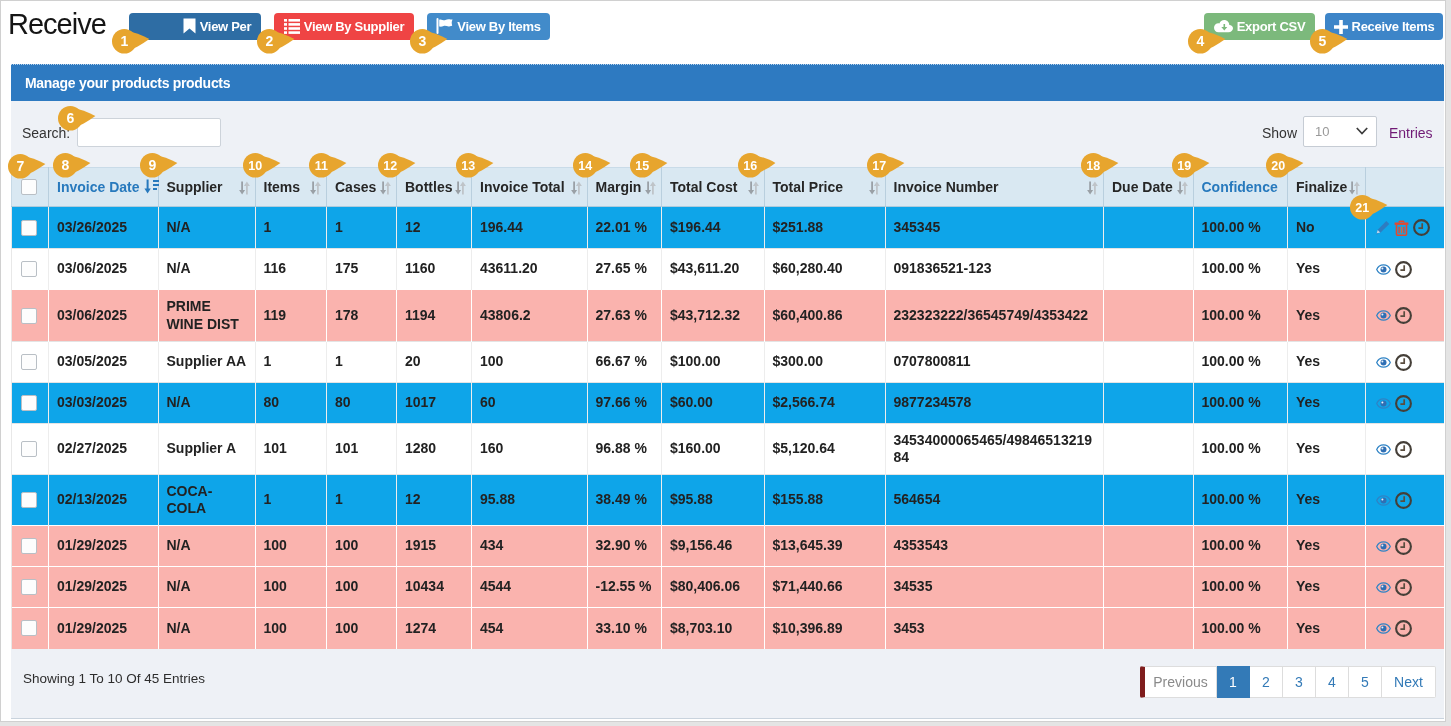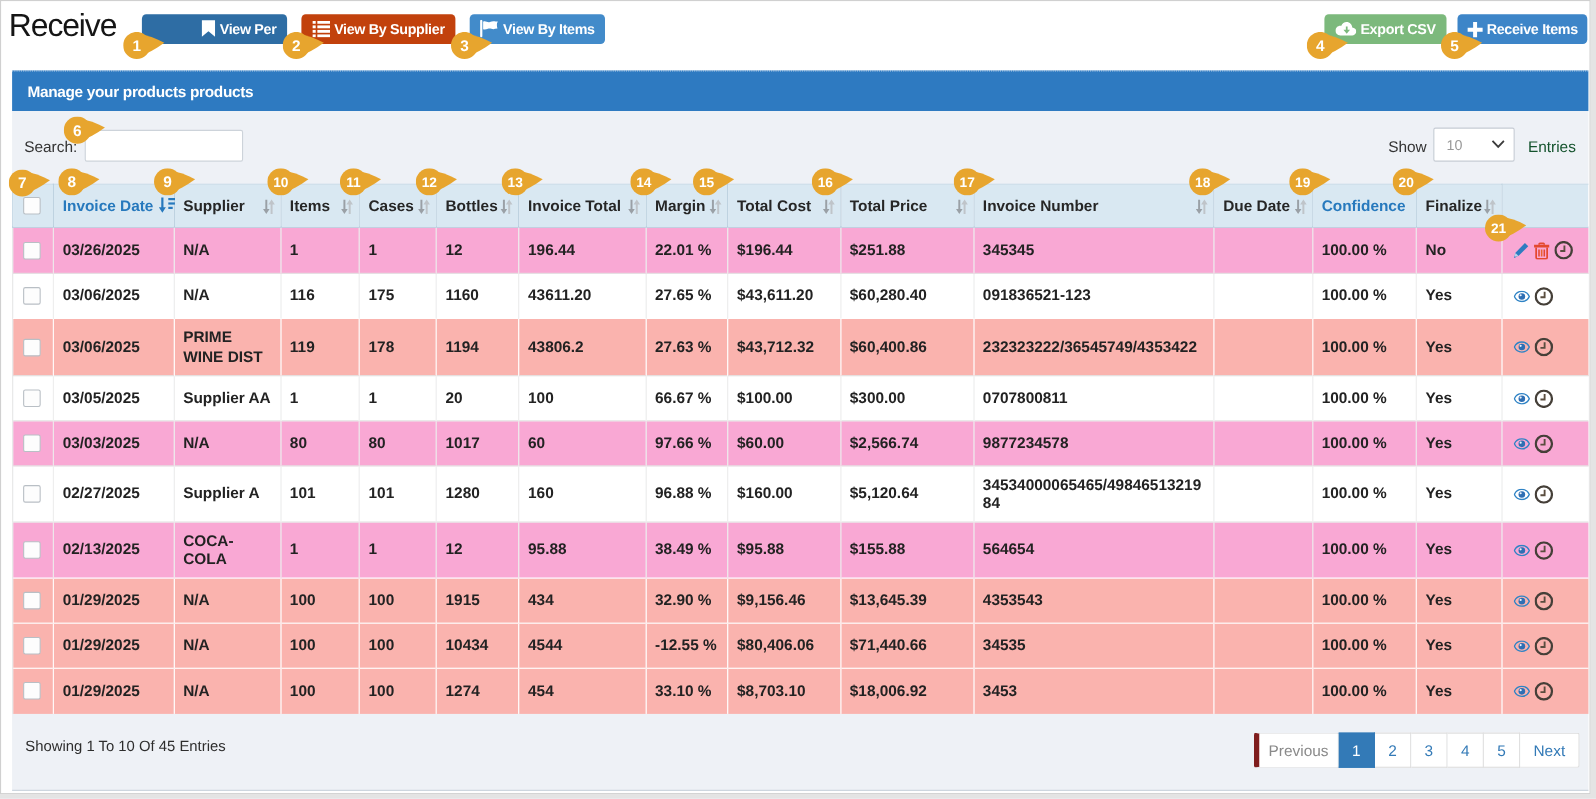--- a/index.html
+++ b/index.html
@@ -3,40 +3,40 @@
 <meta charset="utf-8">
 <style>
 * { margin:0; padding:0; box-sizing:border-box; }
 html,body { width:1451px; height:726px; overflow:hidden; }
 body { background:#e4e4e4; font-family:"Liberation Sans",sans-serif; }
 .page { position:absolute; left:0; top:0; width:1446px; height:722px; background:#fff; border:1px solid #d0d0d0; }
 h1.title { position:absolute; left:7px; top:9px; font-size:29px; font-weight:400; color:#151515; letter-spacing:-1px; line-height:29px;text-align:right; }
 .btn { position:absolute; top:12px; height:27px; border-radius:4px; color:#fff; font-size:13px; font-weight:700; text-align:center; line-height:27px; letter-spacing:-0.3px; }
 .btn svg { vertical-align:-3px; margin-right:4px; }
 #b1 { left:128px; width:132px; background:#2e6da4;padding-left:44px; }
-#b2 { left:273px; width:140px; background:#c2410c; }
+#b2 { left:273px; width:140px; background:#ef4444; }
 #b3 { left:426px; width:123px; background:#428bca; }
 #b4 { left:1203px; width:111px; background:#7cb97c; }
 #b5 { left:1324px; width:118px; background:#3d85c8; }
 .panel-h { position:absolute; left:10px; top:63px; width:1433px; height:37px; background:#2e7ac1; border-top:1px dotted rgba(255,255,255,0.65); color:#fff; font-size:14px; font-weight:700; letter-spacing:-0.3px; line-height:36px; padding-left:14px; }
 .panel-b { position:absolute; left:10px; top:100px; width:1433px; height:618px; background:#eef1f6; border-bottom:1px solid #c9d3dd; }
 .search-lbl { position:absolute; left:21px; top:124px; font-size:14px; color:#333; }
 .search-in { position:absolute; left:76px; top:117px; width:144px; height:29px; background:#fff; border:1px solid #cdd3da; border-radius:2px; }
 .show-lbl { position:absolute; left:1261px; top:124px; font-size:14px; color:#333; }
-.entries-lbl { position:absolute; left:1388px; top:124px; font-size:14px; color:#14532d; }
+.entries-lbl { position:absolute; left:1388px; top:124px; font-size:14px; color:#701a75; }
 .show-sel { position:absolute; left:1302px; top:115px; width:74px; height:31px; background:#fff; border:1px solid #c6ccd4; border-radius:2px; font-size:13px; color:#999; line-height:29px; padding-left:11px; }
 .show-sel svg { position:absolute; right:8px; top:10px; }
 table.dt { position:absolute; left:10px; top:166px; width:1432px; border-collapse:collapse; table-layout:fixed; }
 table.dt th { position:relative; white-space:nowrap; background:#d9e8f2; border-right:1px solid #b9cfde; border-top:1px solid #c9dbe8; border-bottom:1px solid #aecbdc; font-size:14px; font-weight:700; color:#262626; text-align:left; padding:0 6px 0 8px; height:39px; }
 table.dt th.srt { color:#2779bd; }
 table.dt td { background:#fff; }
 table.dt td:first-child { border-left:1px solid #e8e8e8; }
 table.dt th:first-child { border-left:1px solid #c6d9e6; }
 table.dt td { background:#fff; border-right:1px solid #ededed; border-top:1px solid #e4e4e4; font-size:14px; font-weight:700; color:#222; text-align:left; padding:0 6px 0 8px; vertical-align:middle; line-height:1.25; }
-table.dt tr.odd td { background:#f9a8d4; }
+table.dt tr.odd td { background:#0ea5e9; }
 table.dt tr.pink td { background:#fab3ae; border-right-color:#fff; border-top-color:#fff; }
 table.dt td.last, table.dt th.last { border-right:none; }
 .arr { position:absolute; right:4px; top:13px; }
 .cb { width:16px; height:16px; background:#fdfdfd; border:1px solid #b9bfc5; border-radius:2px; margin-left:1px; }
 .foot-txt { position:absolute; left:22px; top:670px; font-size:13.5px; color:#2d2d2d; }
 .pgn { position:absolute; left:1139px; top:665px; height:32px; }
 .pgn a { display:block; float:left; height:32px; line-height:31px; background:#fff; border:1px solid #ddd; border-left:none; color:#337ab7; font-size:14px; text-align:center; text-decoration:none; }
 .pgn a.first { border-left:5px solid #7f1d1d; border-radius:2px 0 0 2px; color:#8a8a8a; width:77px; }
 .pgn a.num { width:33px; }
 .pgn a.act { background:#337ab7; border-color:#337ab7; color:#fff; }
@@ -437,21 +437,21 @@
             <div class="cb"></div>
           </td>
 <td>01/29/2025</td>
 <td>N/A</td>
 <td>100</td>
 <td>100</td>
 <td>1274</td>
 <td>454</td>
 <td style="white-space:nowrap">33.10 %</td>
 <td>$8,703.10</td>
-<td>$18,006.92</td>
+<td>$10,396.89</td>
 <td>3453</td>
 <td></td>
 <td>100.00 %</td>
 <td>Yes</td>
 <td class="last"><span class="icons"><svg width="15" height="11" viewBox="0 0 15 11">
                 <path d="M7.5,0.9 C10.8,0.9 13.4,3.4 14.3,5.5 C13.4,7.6 10.8,10.1 7.5,10.1 C4.2,10.1 1.6,7.6 0.7,5.5 C1.6,3.4 4.2,0.9 7.5,0.9 z" fill="none" stroke="#2f83c5" stroke-width="1.2"></path>
                 <circle cx="7.5" cy="5.5" r="3" fill="#2f6fb4"></circle>
                 <circle cx="6.4" cy="4.4" r="1" fill="#eaf2fa"></circle>
               </svg><svg width="17" height="17" viewBox="0 0 17 17">
                 <circle cx="8.5" cy="8.5" r="7.4" fill="none" stroke="#453f38" stroke-width="2.1"></circle>

